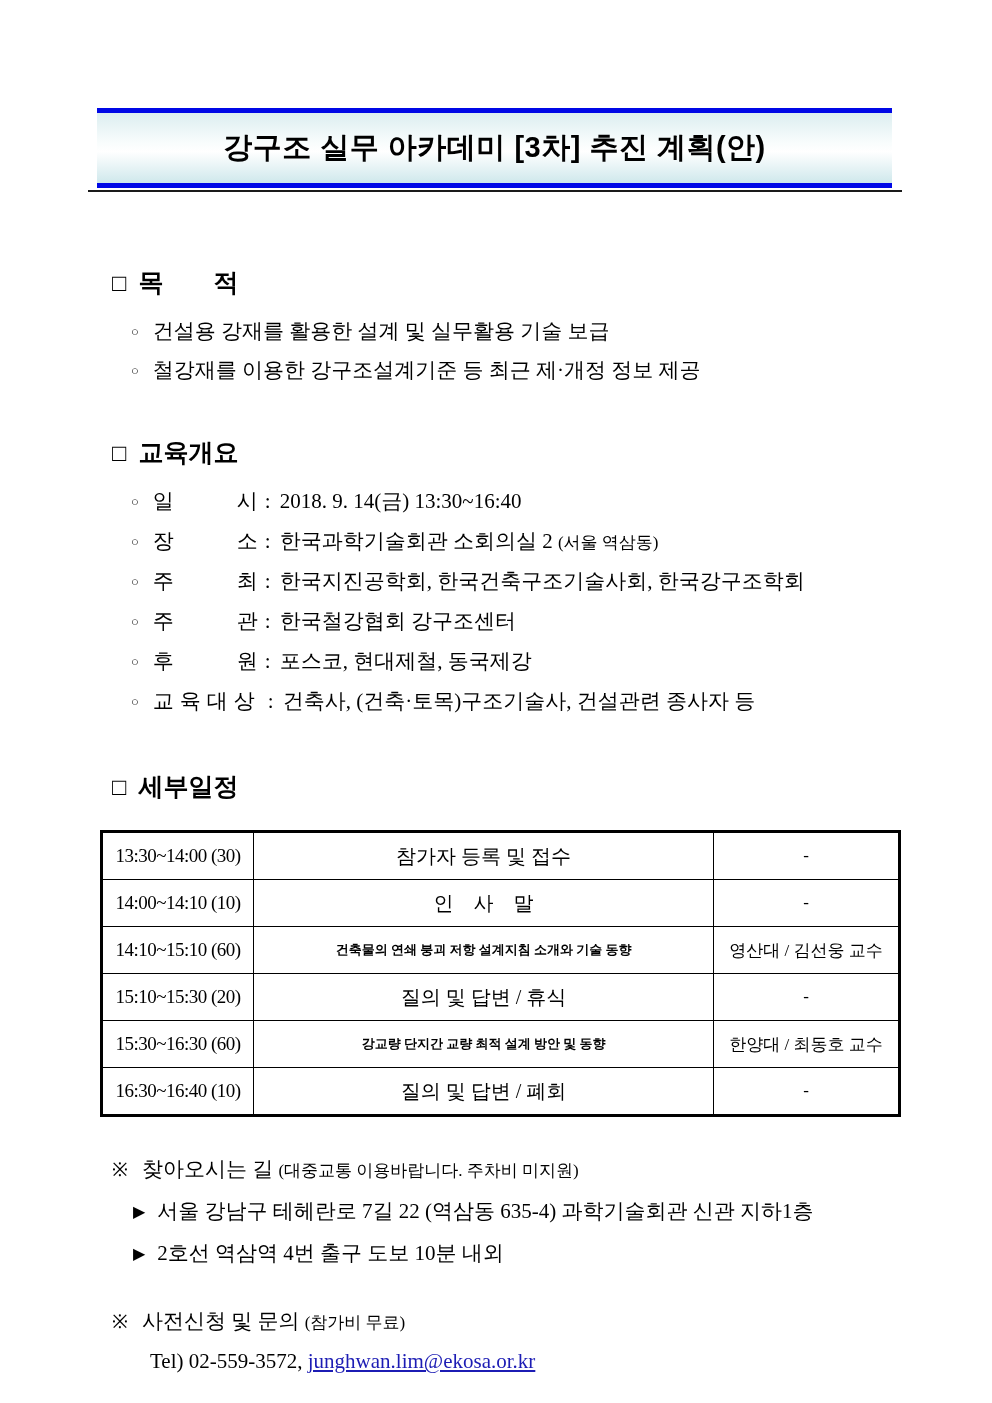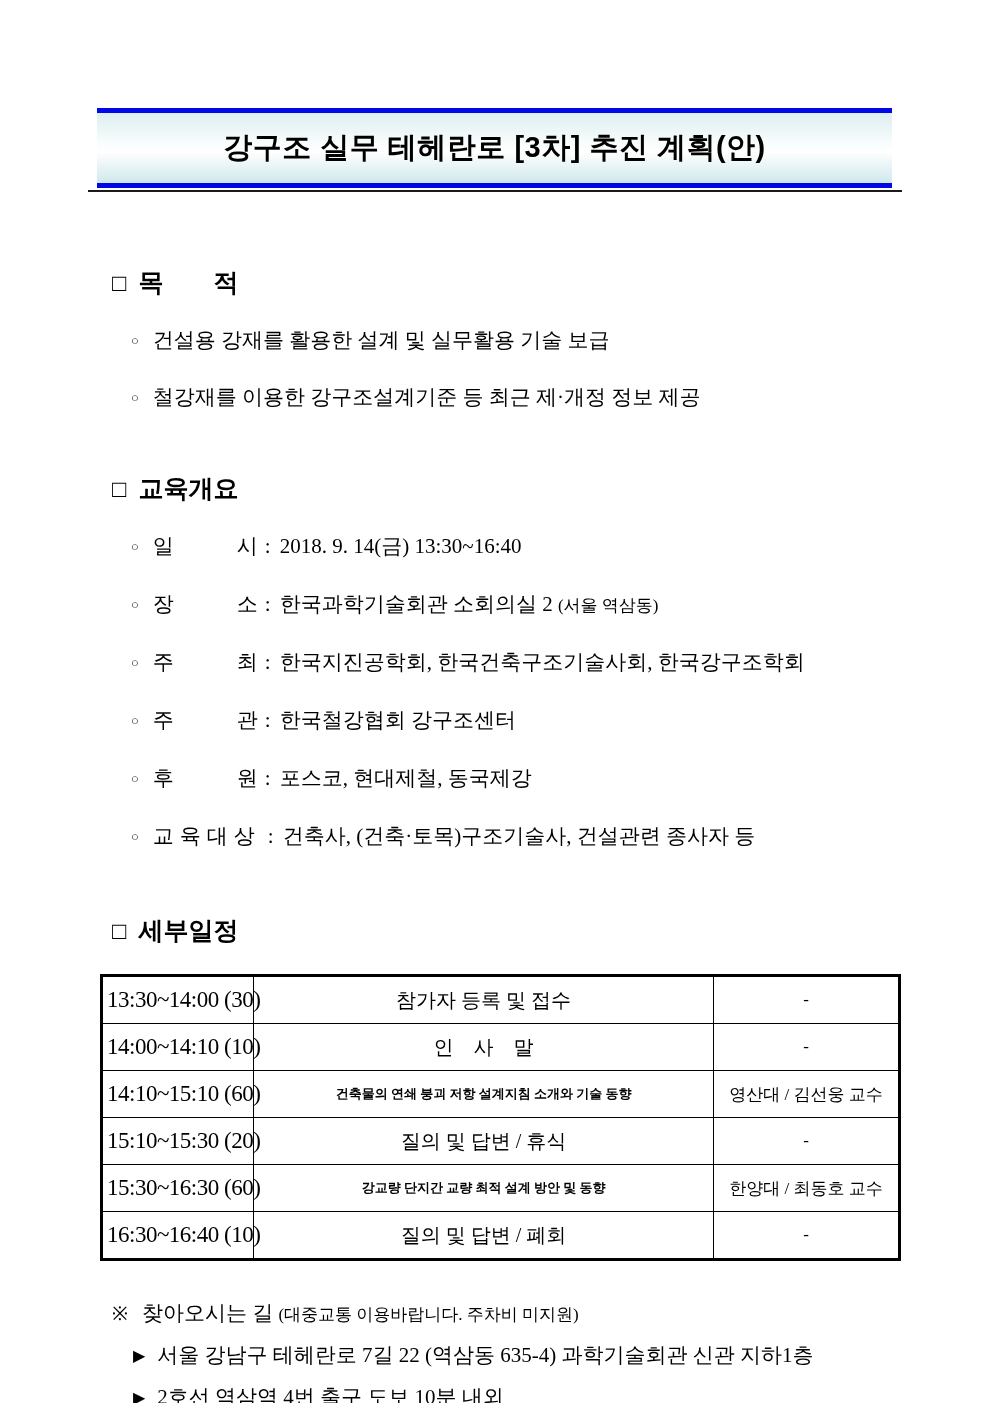--- a/index.html
+++ b/index.html
@@ -28,41 +28,41 @@
     font-weight:bold; font-size:25px; margin-left:112px;
     display:flex; align-items:center;
   }
   .section-heading .square { font-weight:normal; font-size:24px; margin-right:12px; }
   .heading-purpose  { margin-top:74px; }
   .heading-overview { margin-top:46px; }
   .heading-schedule { margin-top:48px; }
 
   
   .bullet-list { margin:13px 0 0 131px; }
-  .bullet-line { font-size:21px; line-height:56px; white-space:nowrap; }
+  .bullet-line { font-size:21px; line-height:39px; white-space:nowrap; }
   .circle { font-size:13px; margin-right:14px; vertical-align:2px; }
   .ov-label { display:inline-block; }
   .ov-label.wide { letter-spacing:6px; }
   .ov-colon { margin:0 9px 0 7px; }
   .small-note { font-size:17px; }
 
   
   table.schedule {
     border-collapse:collapse; table-layout:fixed;
     margin:27px 0 0 100px; width:798px;
     border:3px solid #000;
   }
   table.schedule th, table.schedule td {
     border:1px solid #000; text-align:center; vertical-align:middle; padding:0 4px;
   }
   table.schedule th {
     height:49px; background:#d9d9d9; font-weight:normal; font-size:21px;
   }
   table.schedule td { height:46px; }
-  td.time-cell { font-size:23px; letter-spacing:-0.5px; white-space:nowrap; }
+  td.time-cell { font-size:19px; letter-spacing:-0.5px; white-space:nowrap; }
   td.content-cell { font-size:20px; }
   td.content-cell.bold-content { font-weight:bold; font-size:13px; }
   td.note-cell { font-size:17px; }
   .col-time { width:152px; } .col-content { width:460px; } .col-note { width:186px; }
 
   
   .note-line { margin-left:112px; font-size:21px; white-space:nowrap; }
   .note-mark { margin-right:14px; font-size:19px; }
   .notes-1 { margin-top:38px; }
   .notes-2 { margin-top:40px; }
@@ -70,21 +70,21 @@
   .arrow-line.indent-more { margin-left:150px; }
   .arrow { font-size:16px; margin-right:12px; vertical-align:1px; }
   .email-link { color:#1c1cb4; text-decoration:underline; cursor:pointer; }
 </style>
 </head>
 <body>
 
 <div class="page">
 
   <div class="banner">
-    <div class="banner-title">강구조 실무 테헤란로 [3차] 추진 계획(안)</div>
+    <div class="banner-title">강구조 실무 아카데미 [3차] 추진 계획(안)</div>
   </div>
   <div class="header-rule"></div>
 
   <div class="section-heading heading-purpose">
     <span class="square">□</span>
     <span>목　　적</span>
   </div>
   <div class="bullet-list">
     <div class="bullet-line">
       <span class="circle">○</span><span>건설용 강재를 활용한 설계 및 실무활용 기술 보급</span>

